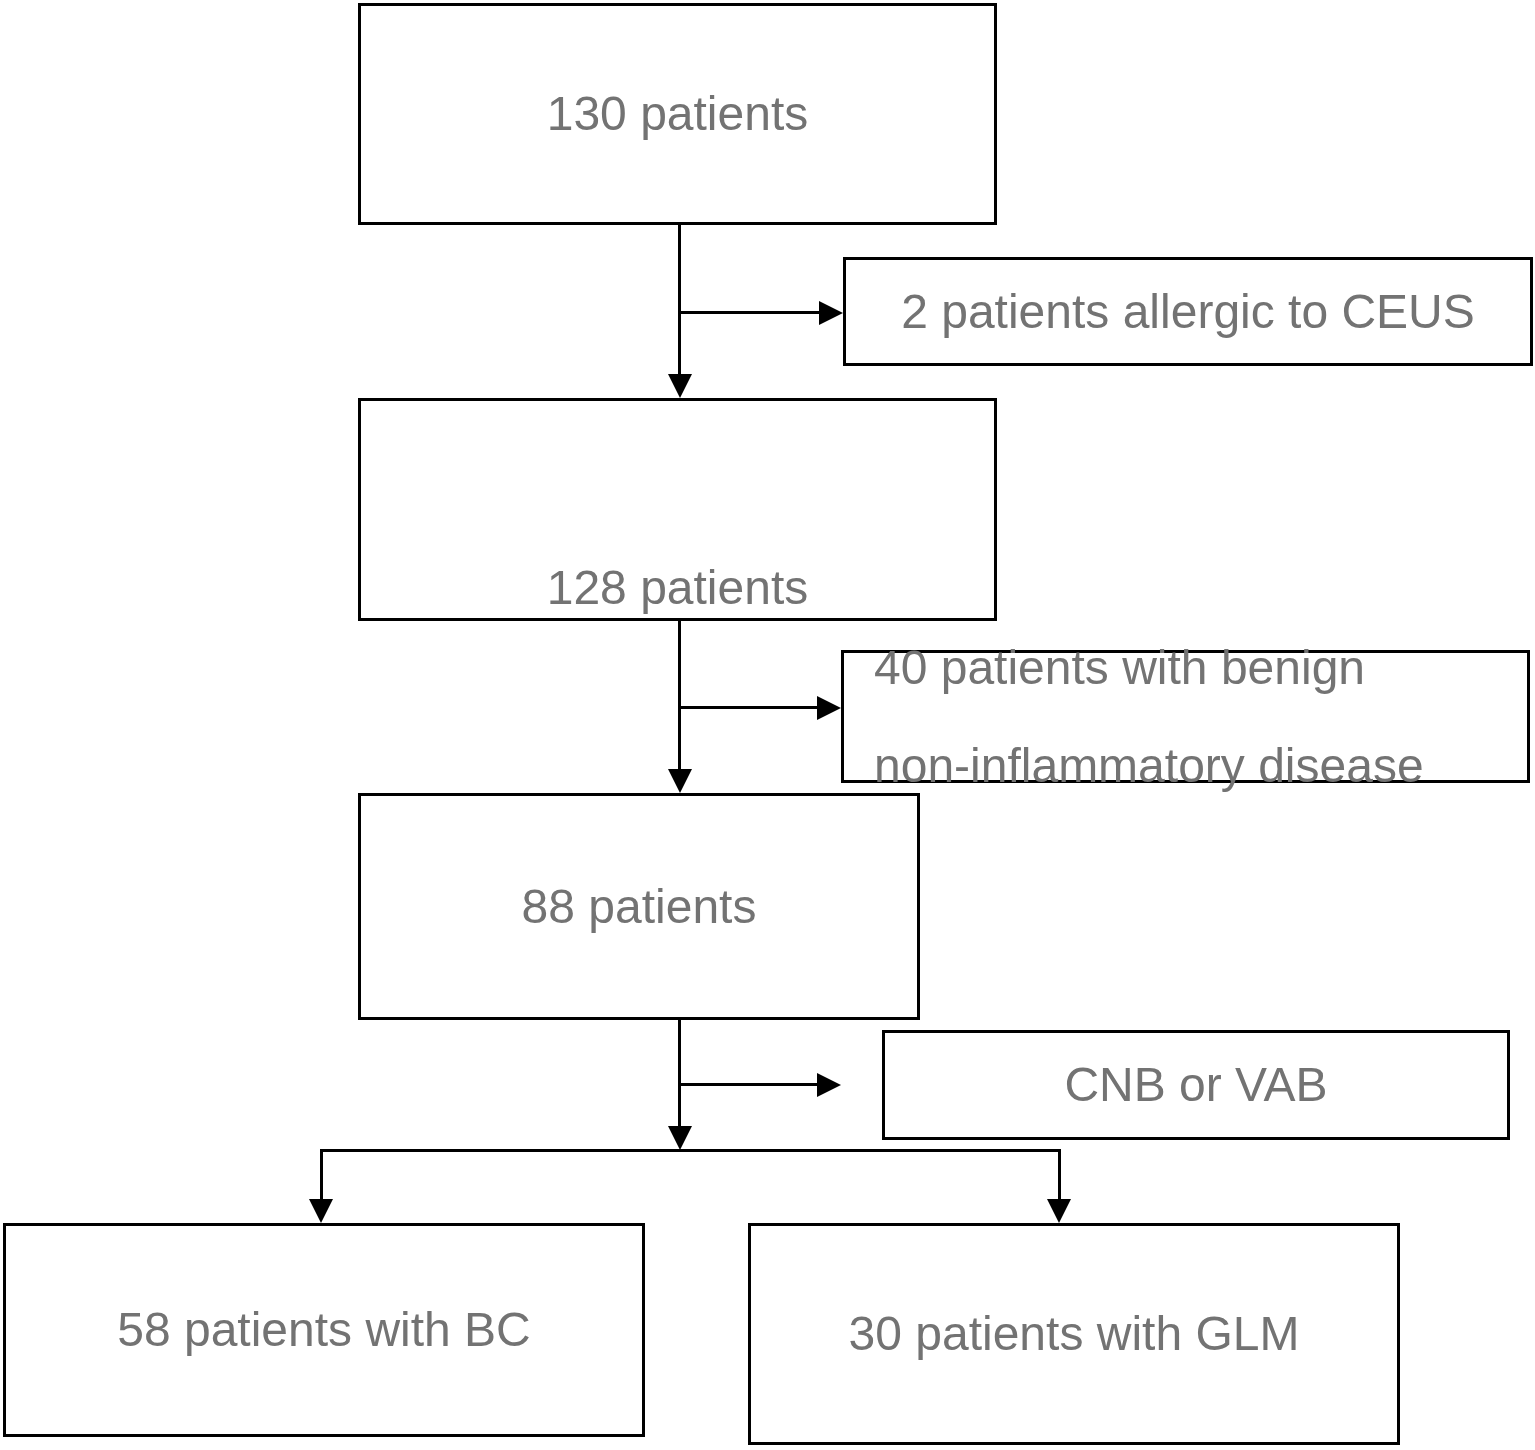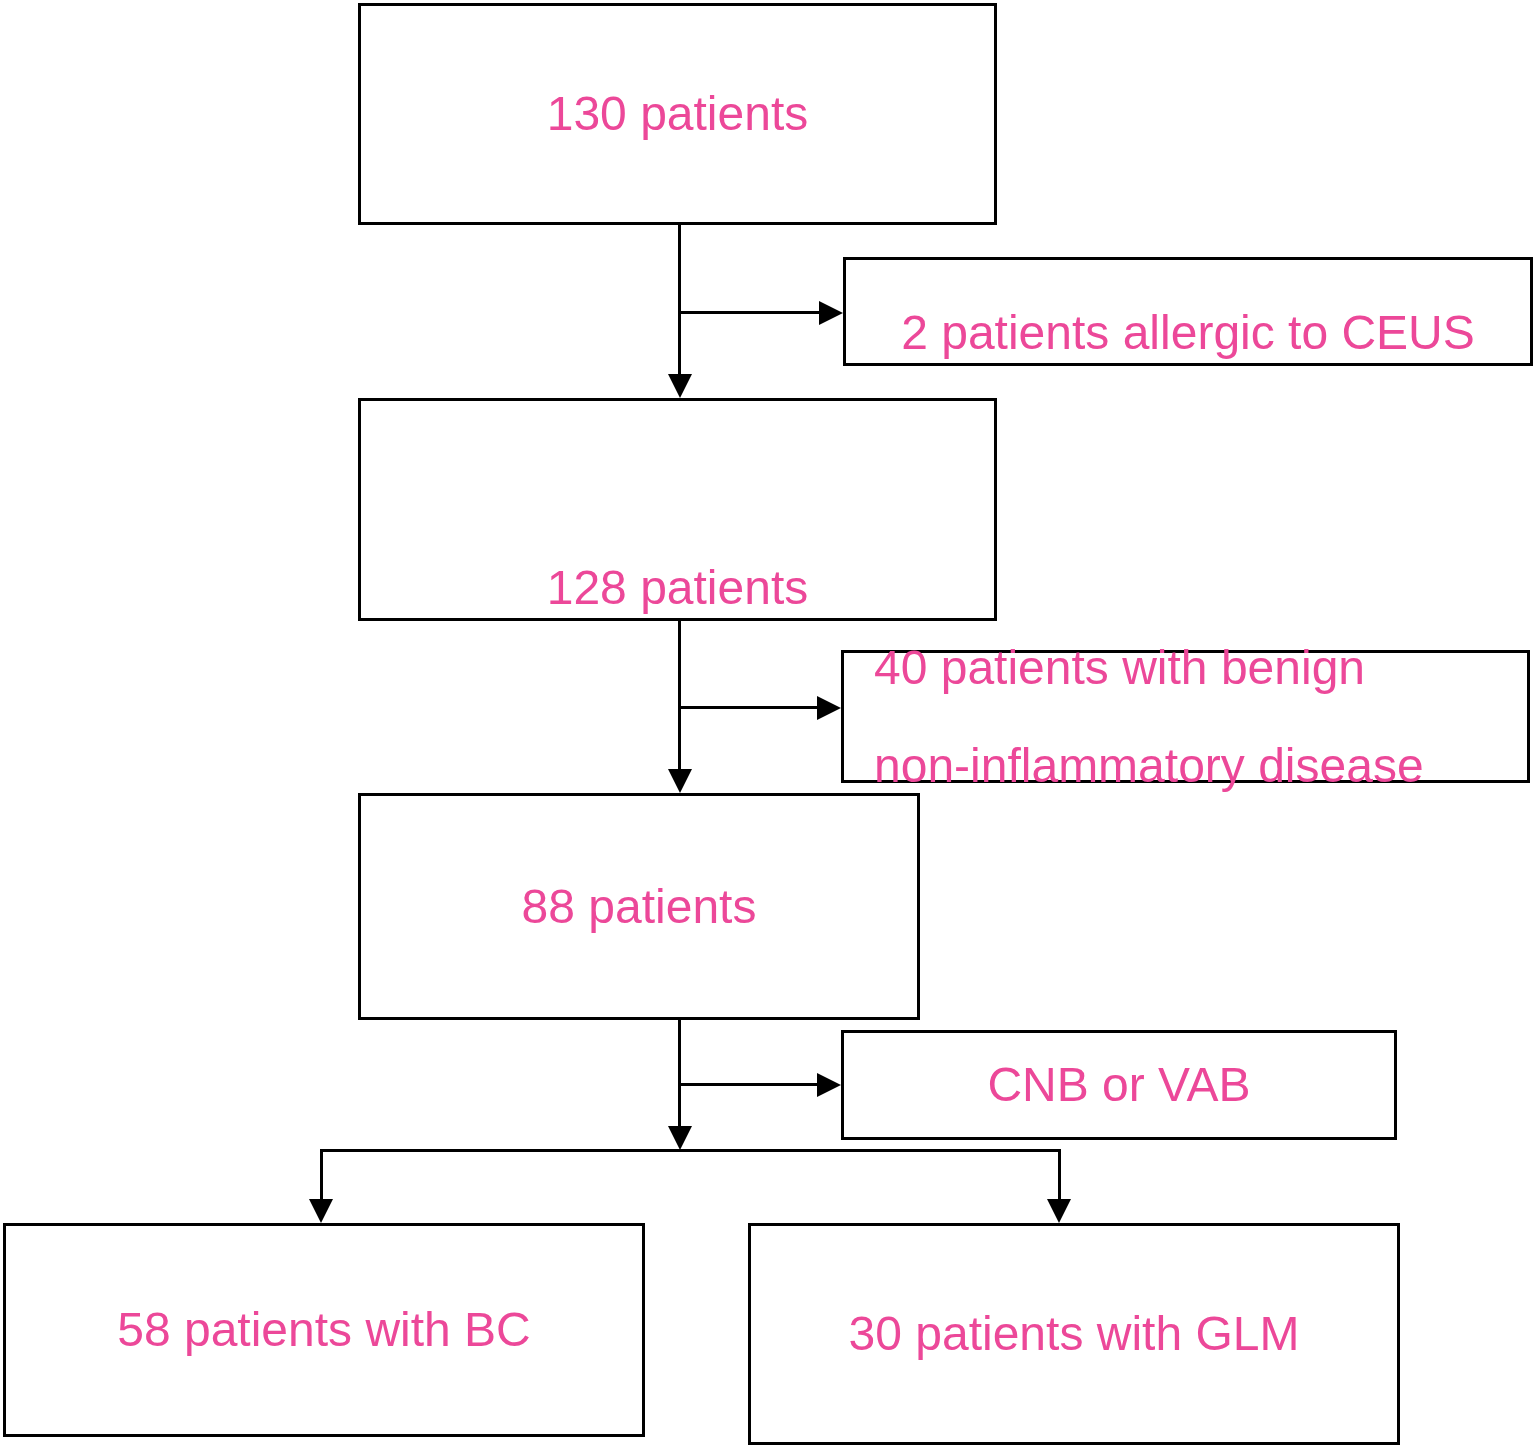--- a/index.html
+++ b/index.html
@@ -6,21 +6,21 @@
     margin: 0;
     padding: 0;
     background: #ffffff;
   }
   #diagram {
     position: relative;
     width: 1535px;
     height: 1450px;
     background: #ffffff;
     font-family: "Liberation Sans", "DejaVu Sans", sans-serif;
-    color: #ec4899;
+    color: #737373;
     overflow: hidden;
   }
   .node {
     position: absolute;
     box-sizing: border-box;
     border: 3px solid #000000;
     background: #ffffff;
     display: flex;
     align-items: center;
     justify-content: center;
@@ -57,38 +57,38 @@
 </style>
 </head>
 <body>
 
 <div id="diagram">
 
   <div class="node" style="left:358px; top:3px; width:639px; height:222px;">
     <span>130 patients</span>
   </div>
 
-  <div class="node" style="left:843px; top:257px; width:690px; height:109px;align-items:flex-end;">
+  <div class="node" style="left:843px; top:257px; width:690px; height:109px;">
     <span>2 patients allergic to CEUS</span>
   </div>
 
   <div class="node" style="left:358px; top:398px; width:639px; height:223px;align-items:flex-end;">
     <span>128 patients</span>
   </div>
 
   <div class="node two-line" style="left:841px; top:650px; width:689px; height:133px;">
     <span>40 patients with benign</span>
     <span>non-inflammatory disease</span>
   </div>
 
   <div class="node" style="left:358px; top:793px; width:562px; height:227px;">
     <span>88 patients</span>
   </div>
 
-  <div class="node" style="left:841px; top:1030px; width:556px; height:110px;align-items:center;">
+  <div class="node" style="left:882px; top:1030px; width:628px; height:110px;align-items:center;">
     <span>CNB or VAB</span>
   </div>
 
   <div class="node" style="left:3px; top:1223px; width:642px; height:214px;">
     <span>58 patients with BC</span>
   </div>
 
   <div class="node" style="left:748px; top:1223px; width:652px; height:222px;">
     <span>30 patients with GLM</span>
   </div>

